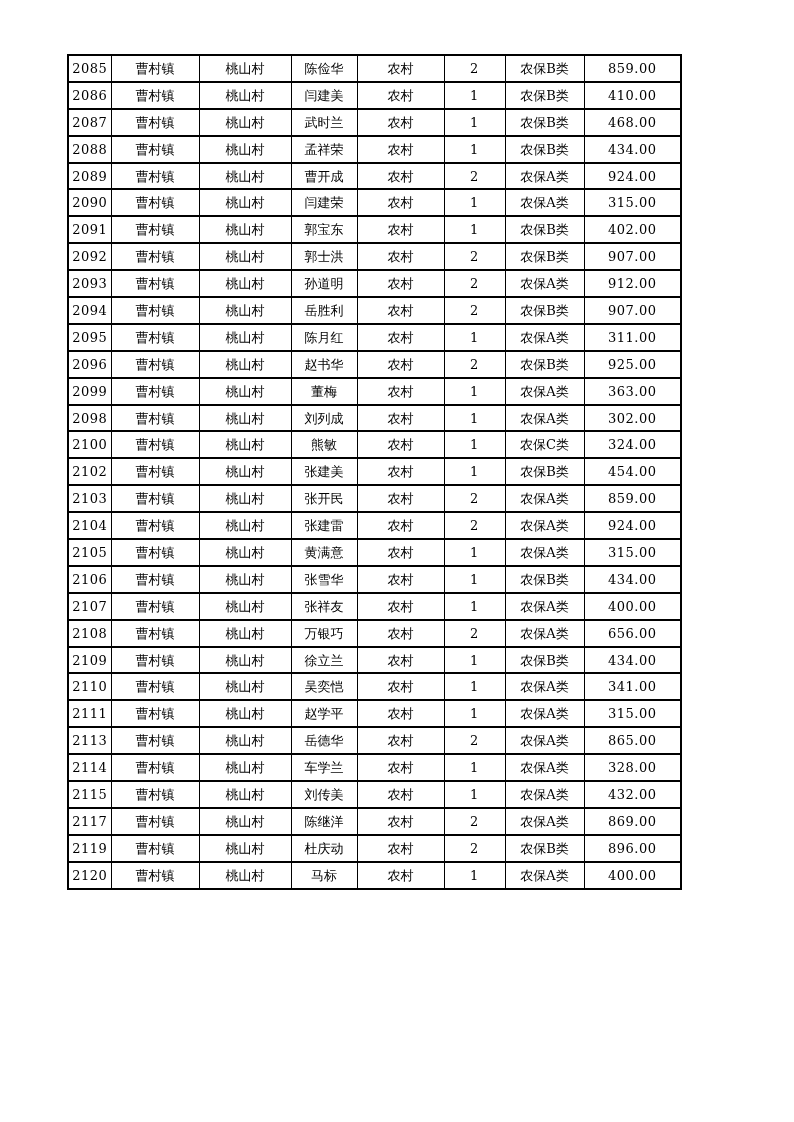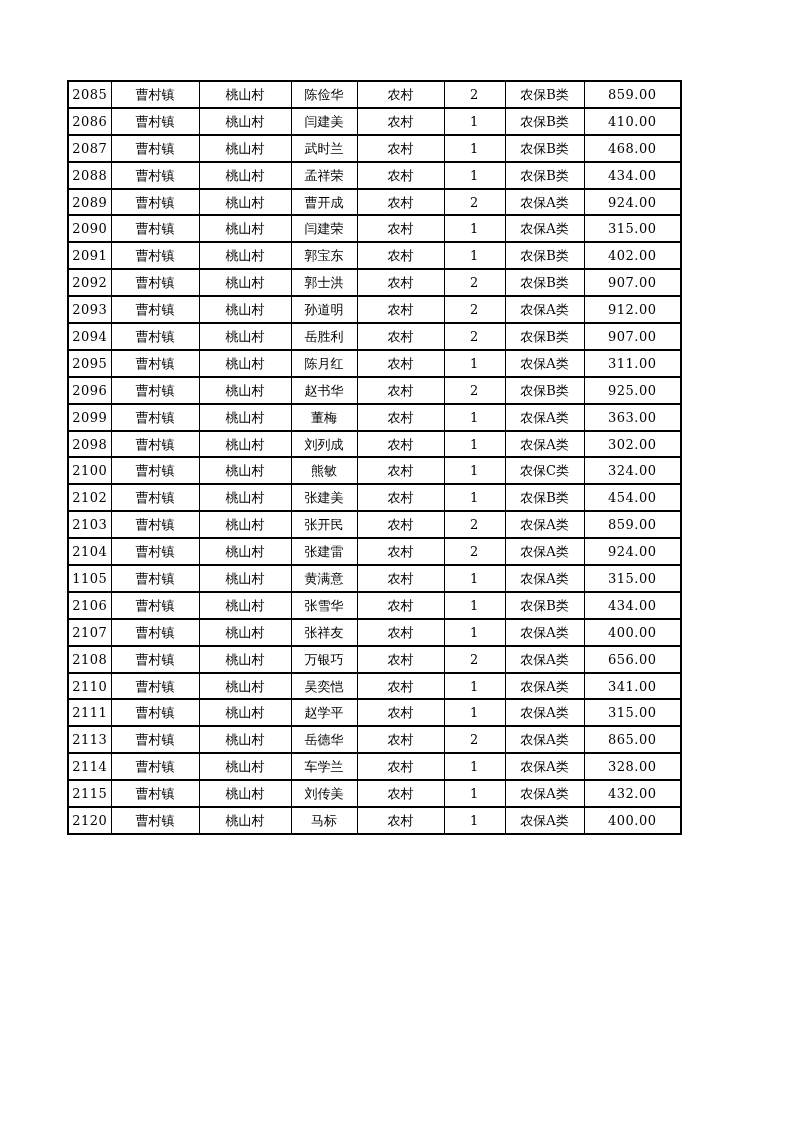--- a/index.html
+++ b/index.html
@@ -12,21 +12,21 @@
     width: 794px;
     height: 1122px;
     background: #ffffff;
     overflow: hidden;
     font-family: "DejaVu Serif", "Liberation Serif", serif;
     color: #000000;
   }
   table.records {
     position: absolute;
     left: 67px;
-    top: 80px;
+    top: 54px;
     width: 613px;
     border-collapse: collapse;
     table-layout: fixed;
     border: 2px solid #000000;
   }
   table.records td {
     border-left: 1px solid #000000;
     border-right: 1px solid #000000;
     border-top: 2px solid #000000;
     border-bottom: 2px solid #000000;
@@ -243,21 +243,21 @@
           <td class="cell-id">2104</td>
           <td class="cell-town">曹村镇</td>
           <td class="cell-village">桃山村</td>
           <td class="cell-name">张建雷</td>
           <td class="cell-residence">农村</td>
           <td class="cell-count">2</td>
           <td class="cell-category">农保A类</td>
           <td class="cell-amount">924.00</td>
         </tr>
         <tr>
-          <td class="cell-id">1105</td>
+          <td class="cell-id">2105</td>
           <td class="cell-town">曹村镇</td>
           <td class="cell-village">桃山村</td>
           <td class="cell-name">黄满意</td>
           <td class="cell-residence">农村</td>
           <td class="cell-count">1</td>
           <td class="cell-category">农保A类</td>
           <td class="cell-amount">315.00</td>
         </tr>
         <tr>
           <td class="cell-id">2106</td>
@@ -283,20 +283,30 @@
           <td class="cell-id">2108</td>
           <td class="cell-town">曹村镇</td>
           <td class="cell-village">桃山村</td>
           <td class="cell-name">万银巧</td>
           <td class="cell-residence">农村</td>
           <td class="cell-count">2</td>
           <td class="cell-category">农保A类</td>
           <td class="cell-amount">656.00</td>
         </tr>
         <tr>
+          <td class="cell-id">2109</td>
+          <td class="cell-town">曹村镇</td>
+          <td class="cell-village">桃山村</td>
+          <td class="cell-name">徐立兰</td>
+          <td class="cell-residence">农村</td>
+          <td class="cell-count">1</td>
+          <td class="cell-category">农保B类</td>
+          <td class="cell-amount">434.00</td>
+        </tr>
+        <tr>
           <td class="cell-id">2110</td>
           <td class="cell-town">曹村镇</td>
           <td class="cell-village">桃山村</td>
           <td class="cell-name">吴奕恺</td>
           <td class="cell-residence">农村</td>
           <td class="cell-count">1</td>
           <td class="cell-category">农保A类</td>
           <td class="cell-amount">341.00</td>
         </tr>
         <tr>
@@ -331,20 +341,40 @@
         </tr>
         <tr>
           <td class="cell-id">2115</td>
           <td class="cell-town">曹村镇</td>
           <td class="cell-village">桃山村</td>
           <td class="cell-name">刘传美</td>
           <td class="cell-residence">农村</td>
           <td class="cell-count">1</td>
           <td class="cell-category">农保A类</td>
           <td class="cell-amount">432.00</td>
+        </tr>
+        <tr>
+          <td class="cell-id">2117</td>
+          <td class="cell-town">曹村镇</td>
+          <td class="cell-village">桃山村</td>
+          <td class="cell-name">陈继洋</td>
+          <td class="cell-residence">农村</td>
+          <td class="cell-count">2</td>
+          <td class="cell-category">农保A类</td>
+          <td class="cell-amount">869.00</td>
+        </tr>
+        <tr>
+          <td class="cell-id">2119</td>
+          <td class="cell-town">曹村镇</td>
+          <td class="cell-village">桃山村</td>
+          <td class="cell-name">杜庆动</td>
+          <td class="cell-residence">农村</td>
+          <td class="cell-count">2</td>
+          <td class="cell-category">农保B类</td>
+          <td class="cell-amount">896.00</td>
         </tr>
         <tr>
           <td class="cell-id">2120</td>
           <td class="cell-town">曹村镇</td>
           <td class="cell-village">桃山村</td>
           <td class="cell-name">马标</td>
           <td class="cell-residence">农村</td>
           <td class="cell-count">1</td>
           <td class="cell-category">农保A类</td>
           <td class="cell-amount">400.00</td>

